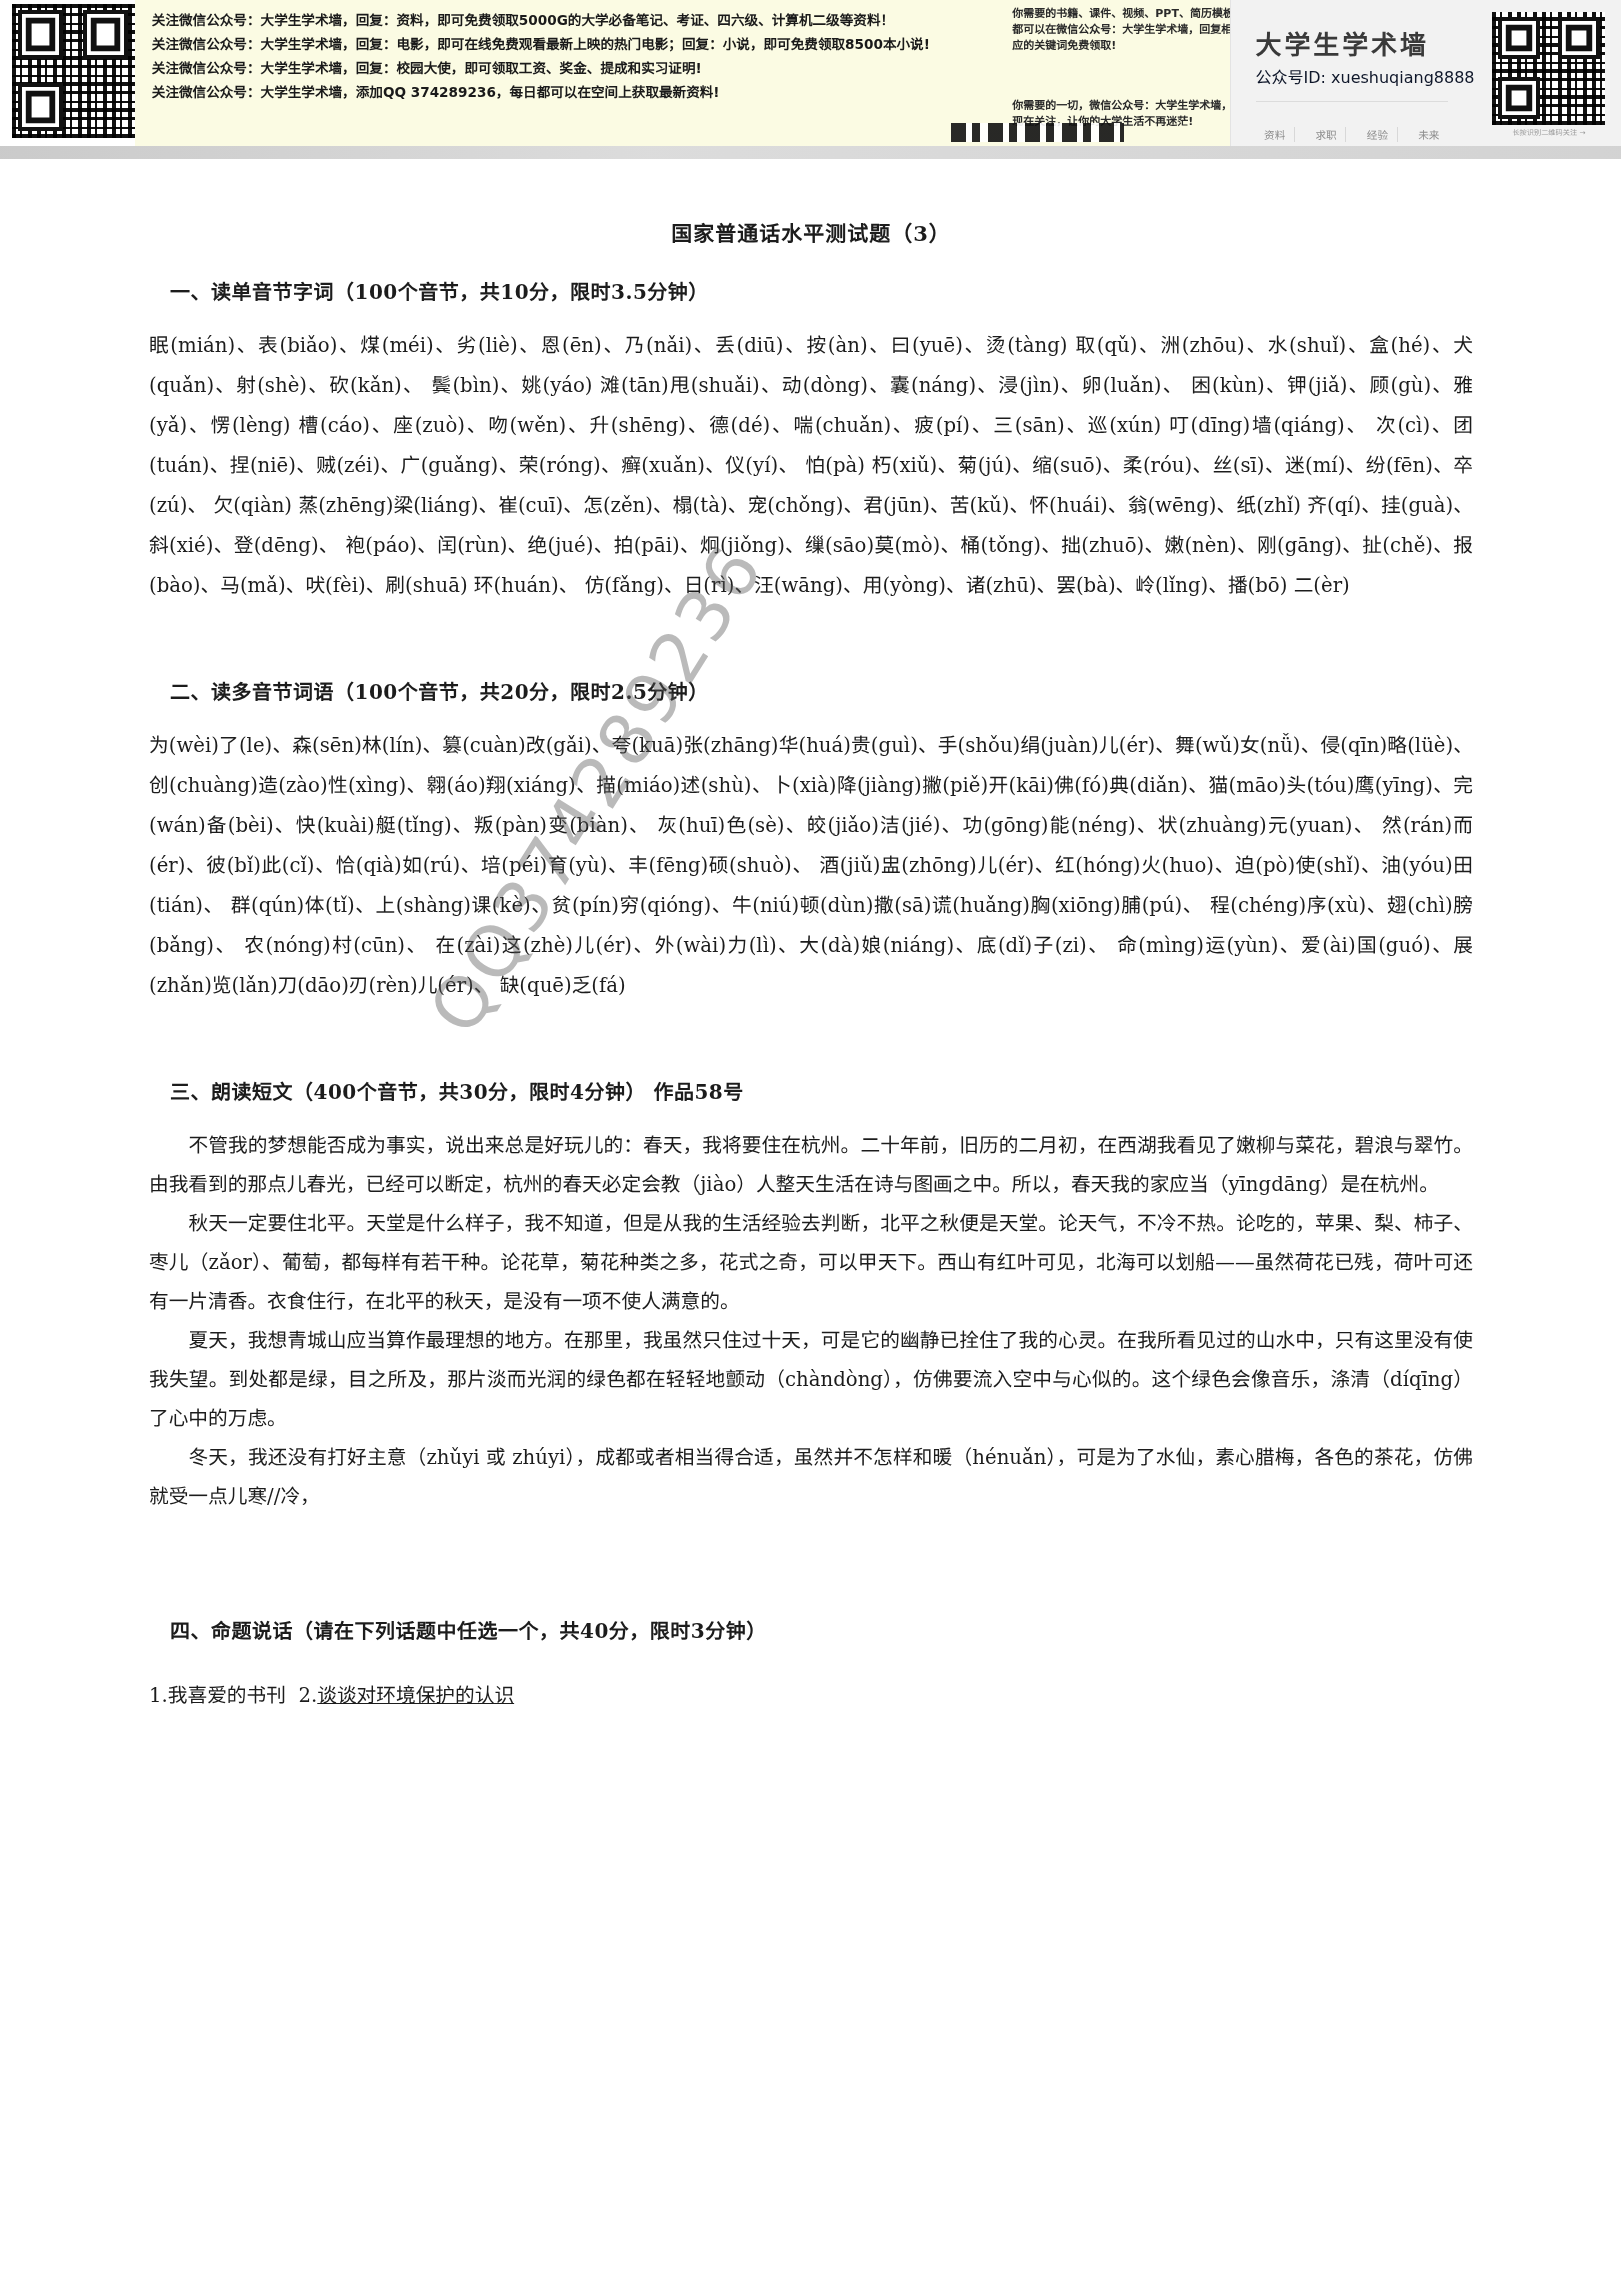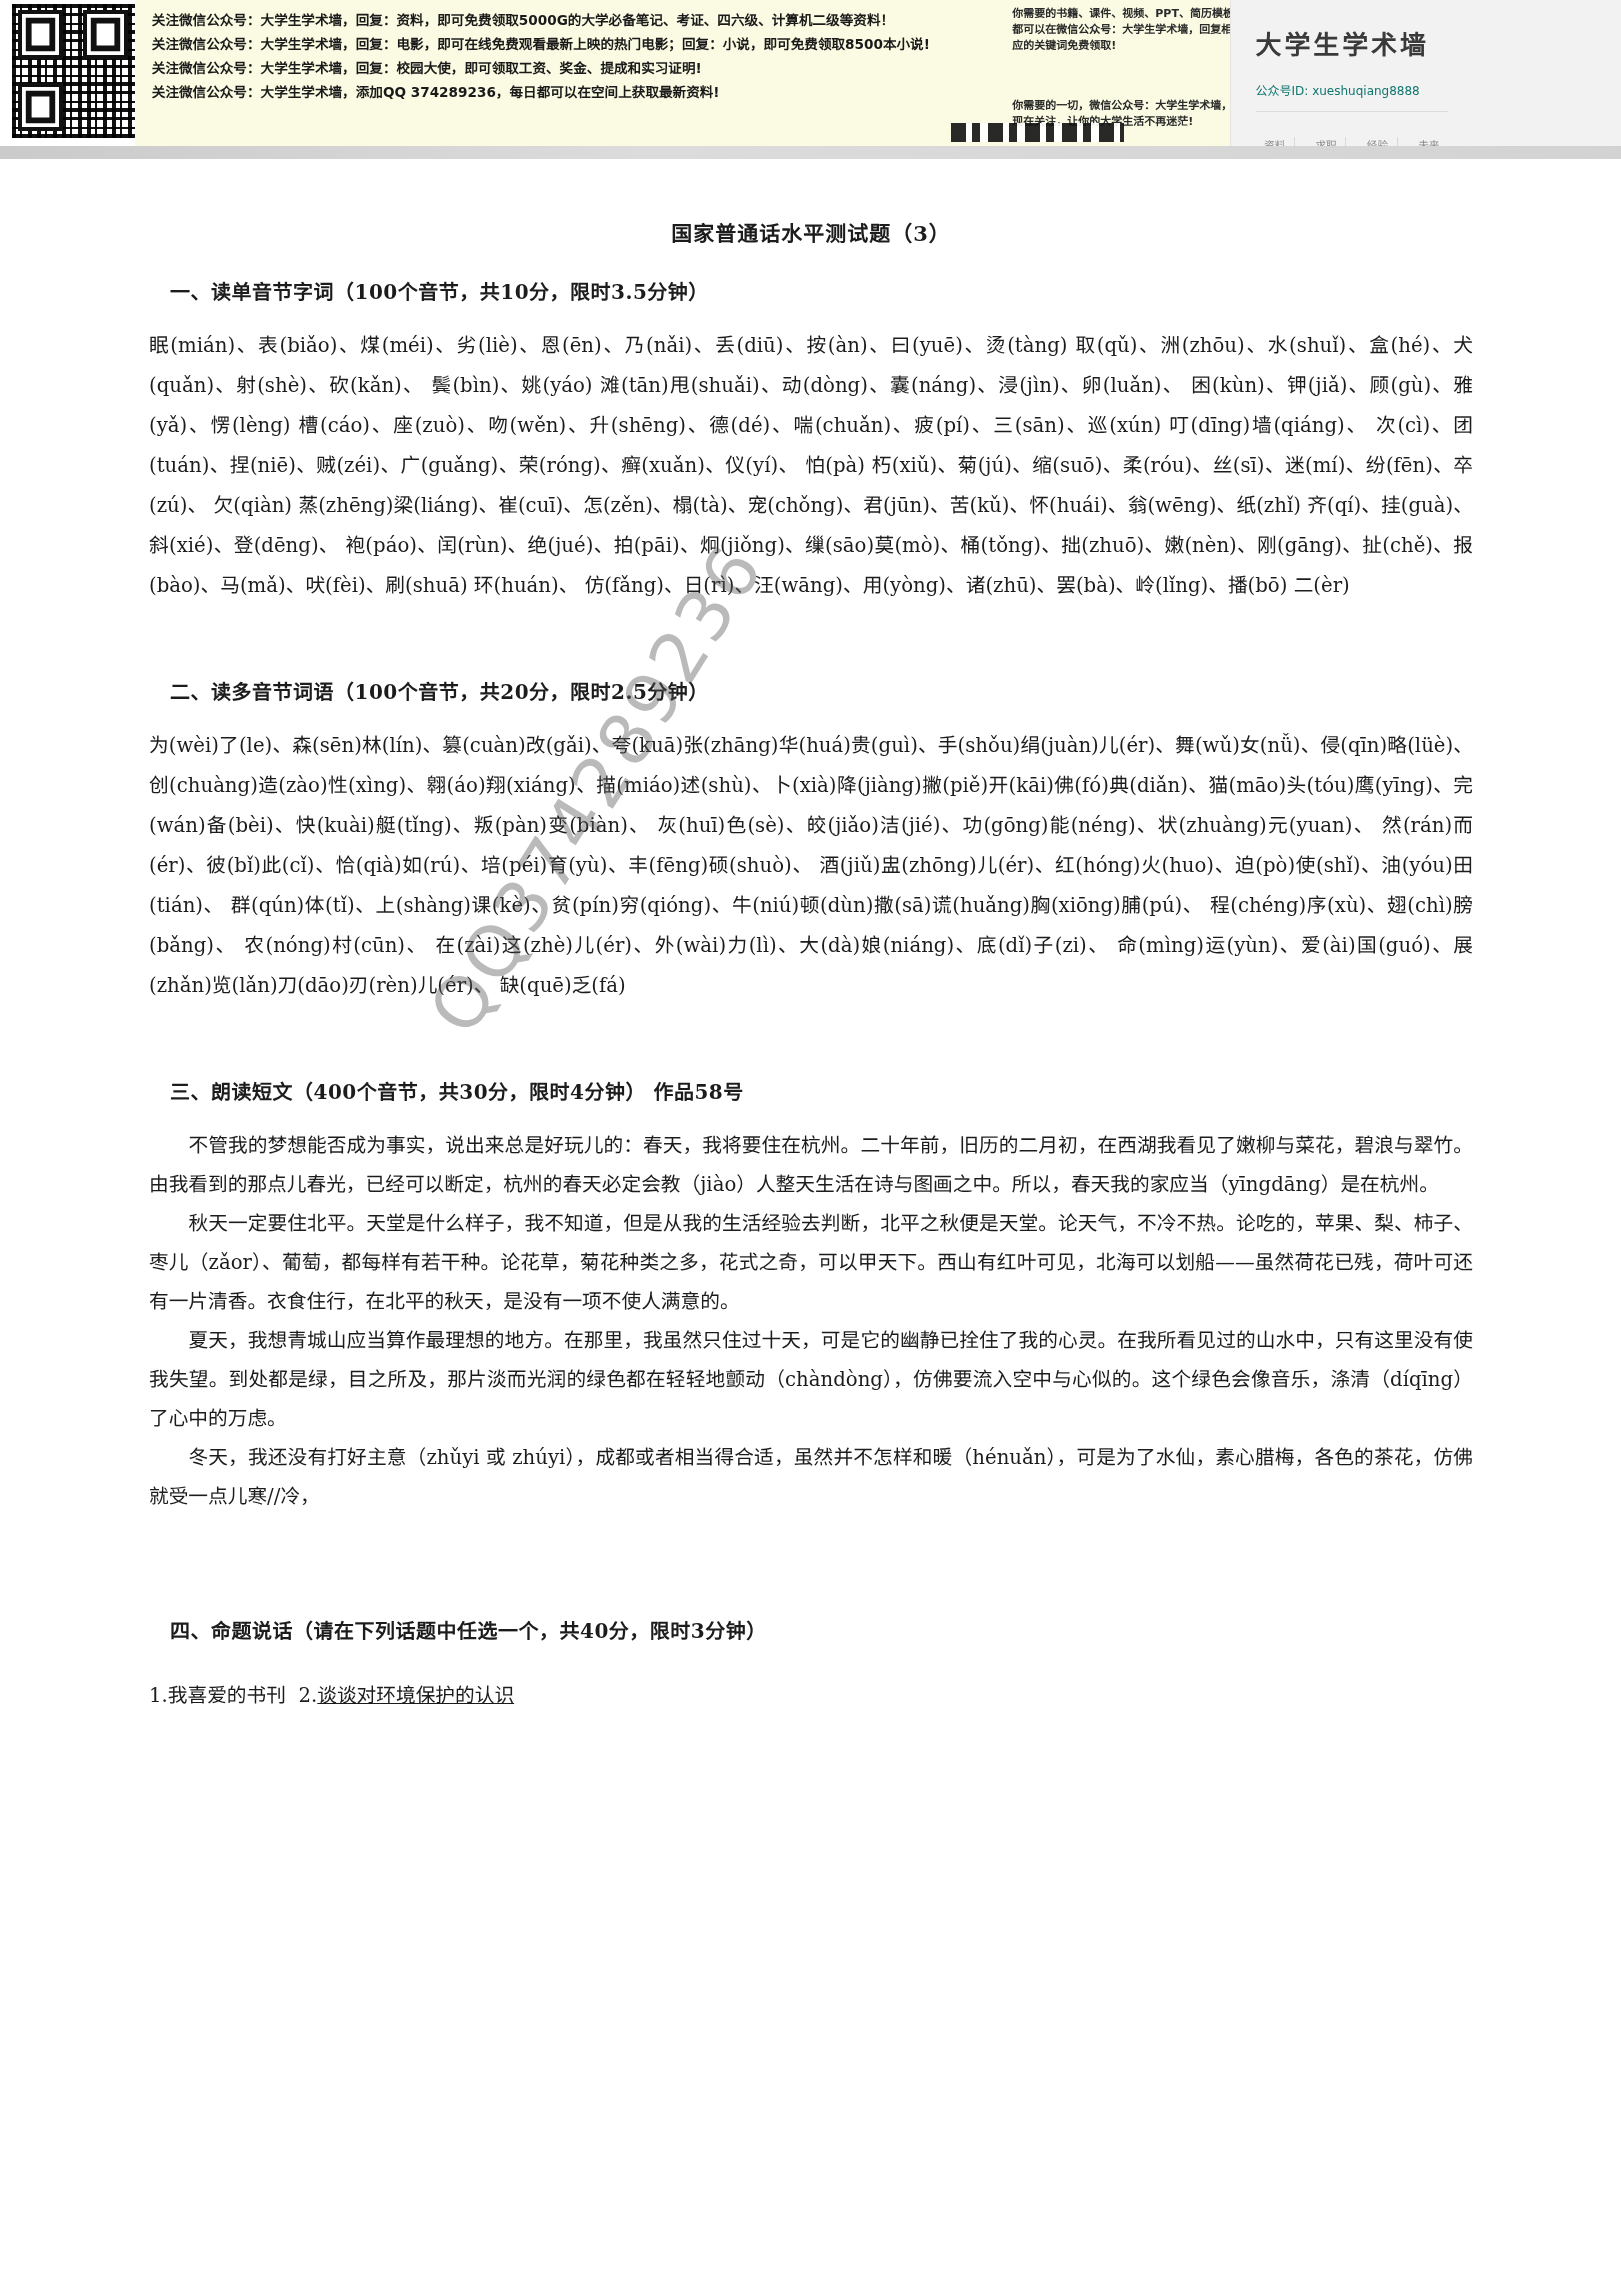--- a/index.html
+++ b/index.html
@@ -85,23 +85,23 @@
     box-sizing: border-box;
   }
   .card-brand {
     font-size: 26px;
     letter-spacing: 2.9px;
     color: #3a3a3a;
     font-weight: 600;
     white-space: nowrap;
   }
   .card-id {
-    margin-top: 20px;
-    font-size: 12px;
-    color: #0f766e;
+    margin-top: 3px;
+    font-size: 16px;
+    color: #0f172a;
     white-space: nowrap;
   }
   .card-rule {
     margin-top: 13.4px;
     width: 192px;
     height: 1px;
     background: #dcdcdc;
   }
   .card-tabs {
     margin-top: 25px;
@@ -274,20 +274,26 @@
       <div class="card-brand">大学生学术墙</div>
       <div class="card-id">公众号ID: xueshuqiang8888</div>
       <div class="card-rule"></div>
       <div class="card-tabs">
         <span class="card-tab">资料</span>
         <span class="card-tab">求职</span>
         <span class="card-tab">经验</span>
         <span class="card-tab">未来</span>
       </div>
     </div>
+    <div class="card-qr-wrap">
+      <div class="qr" style="width:113px;height:113px;margin:0 auto;">
+        <span class="qr-br"></span>
+      </div>
+      <div class="card-qr-cap">长按识别二维码关注 →</div>
+    </div>
   </div>
 
   <div class="banner-black"></div>
 </div>
 <div class="banner-strip"></div>
 
 <div class="page-wrap">
 <div class="page">
 
   <div class="doc-title">国家普通话水平测试题（3）</div>

